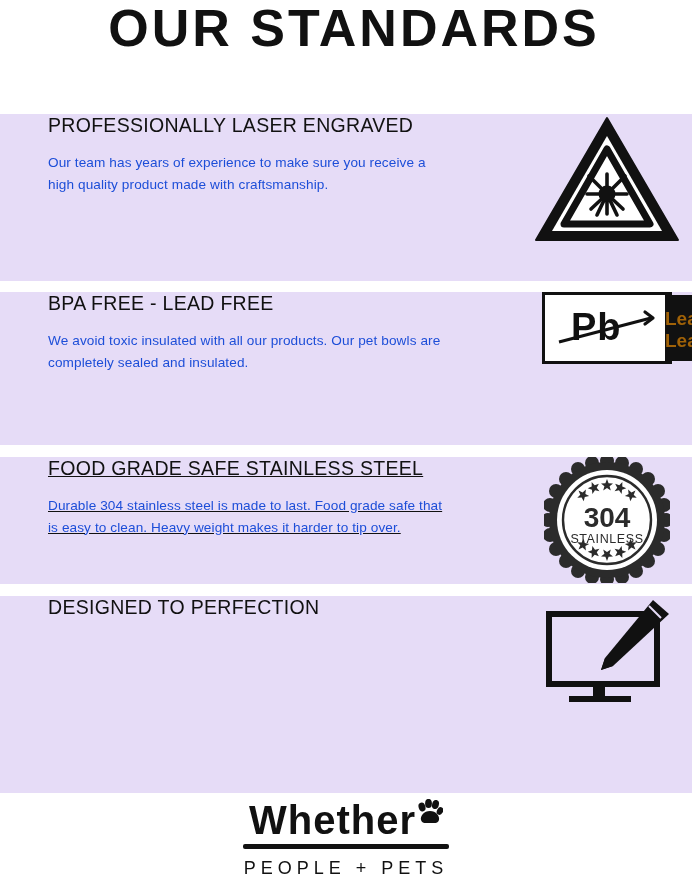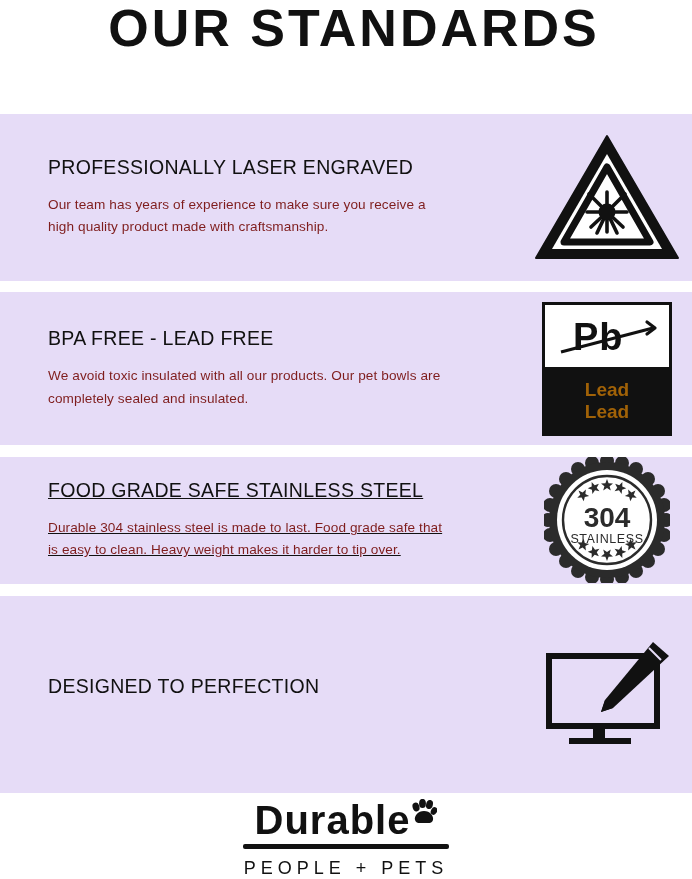--- a/index.html
+++ b/index.html
@@ -34,39 +34,39 @@
     letter-spacing: 3px;
     color: #111111;
     line-height: 1.0;
     white-space: nowrap;
   }
 
   
   .row {
     background: #e6dcf7;
     display: flex;
-    align-items: center;
+    align-items: flex-start;
     padding: 0 0 0 48px;
     position: relative;
   }
   .gap { height: 12px; background: #ffffff; }
 
   .row-text { flex: 1; padding-right: 10px; }
   .row-head {
     font-size: 19.5px;
     font-weight: normal;
     letter-spacing: 0.3px;
     color: #111111;
     margin-bottom: 15px;
     white-space: nowrap;
   }
   .row-body {
     font-size: 13.6px;
     line-height: 1.62;
-    color: #7f1d1d;
+    color: #1d4ed8;
     max-width: 395px;
     letter-spacing: 0.1px;
   }
 
   .row-icon {
     width: 170px;
     min-width: 170px;
     display: flex;
     align-items: center;
     justify-content: center;
@@ -78,21 +78,21 @@
   .row-3 { height: 132px; text-decoration: underline; }
   .row-4 { height: 204px; }
 
   
   .laser-tri { width: 148px; height: 130px; display:block; }
 
   
   .pb-box {
     width: 130px;
     display: flex;
-    flex-direction: column;
+    flex-direction: row;
     border: 3.5px solid #111;
     background: #fff;
   }
   .pb-top {
     height: 62px;
     display: flex;
     align-items: center;
     justify-content: center;
     background: #fff;
     position: relative;
@@ -305,21 +305,21 @@
           <path d="M112 4 L128 18 L72 70 L60 74 L64 62 Z" fill="#111"></path>
           <path d="M64 62 L72 70 L60 74 Z" fill="#111"></path>
           <line x1="108" y1="10" x2="120" y2="22" stroke="#e6dcf7" stroke-width="2"></line>
         </svg>
       </div>
     </div>
   </div>
 
   <div class="footer">
     <div class="logo-row">
-      <div class="logo-text">Durable</div>
+      <div class="logo-text">Whether</div>
       <span class="paw">
         <svg width="26" height="28" viewBox="0 0 26 28" xmlns="http://www.w3.org/2000/svg">
           <ellipse cx="5" cy="8" rx="3.4" ry="4.4" fill="#111" transform="rotate(-18 5 8)"></ellipse>
           <ellipse cx="11.5" cy="4.5" rx="3.4" ry="4.6" fill="#111"></ellipse>
           <ellipse cx="18.5" cy="5.5" rx="3.4" ry="4.6" fill="#111" transform="rotate(14 18.5 5.5)"></ellipse>
           <ellipse cx="23" cy="12" rx="3" ry="4" fill="#111" transform="rotate(30 23 12)"></ellipse>
           <path d="M13 12 C19 12 23 17 22 21 C21 25 17 24 13 24 C9 24 5 25 4 21 C3 17 7 12 13 12 Z" fill="#111"></path>
         </svg>
       </span>
     </div>

